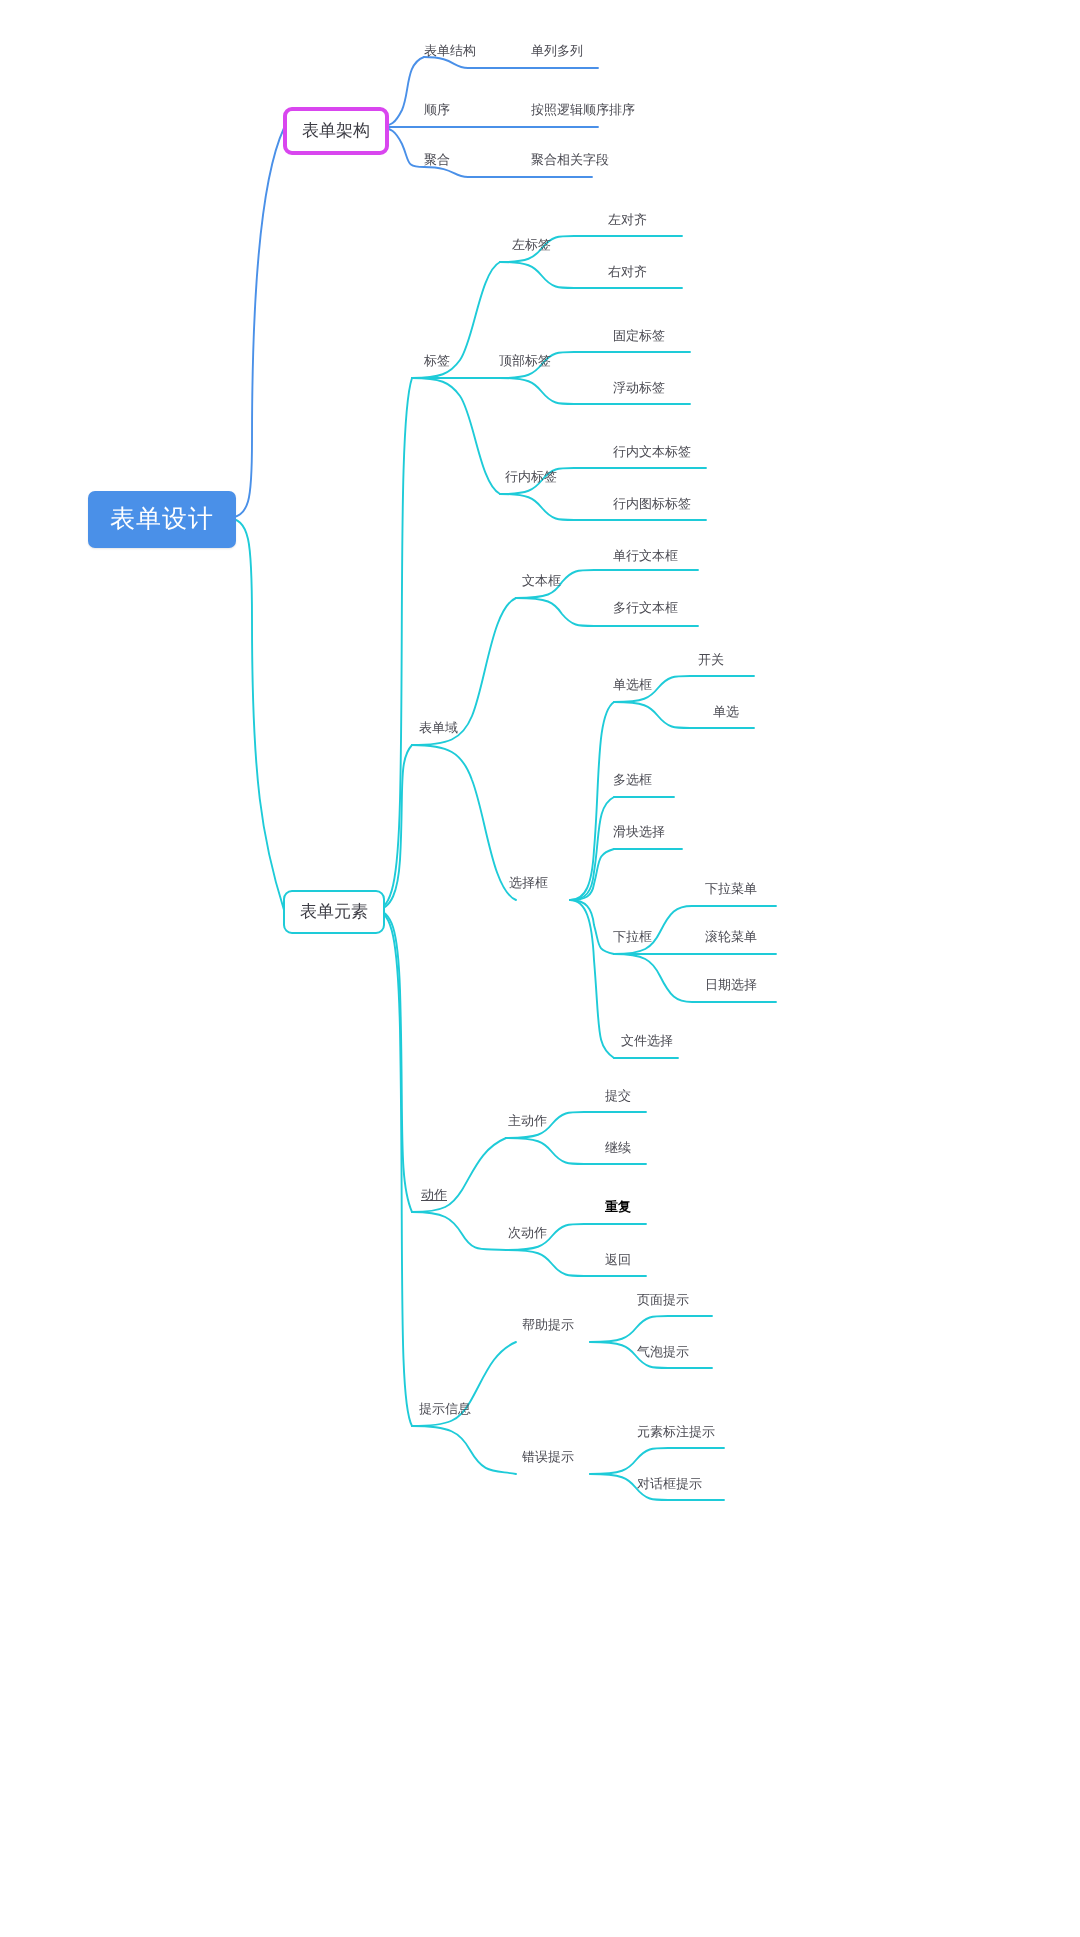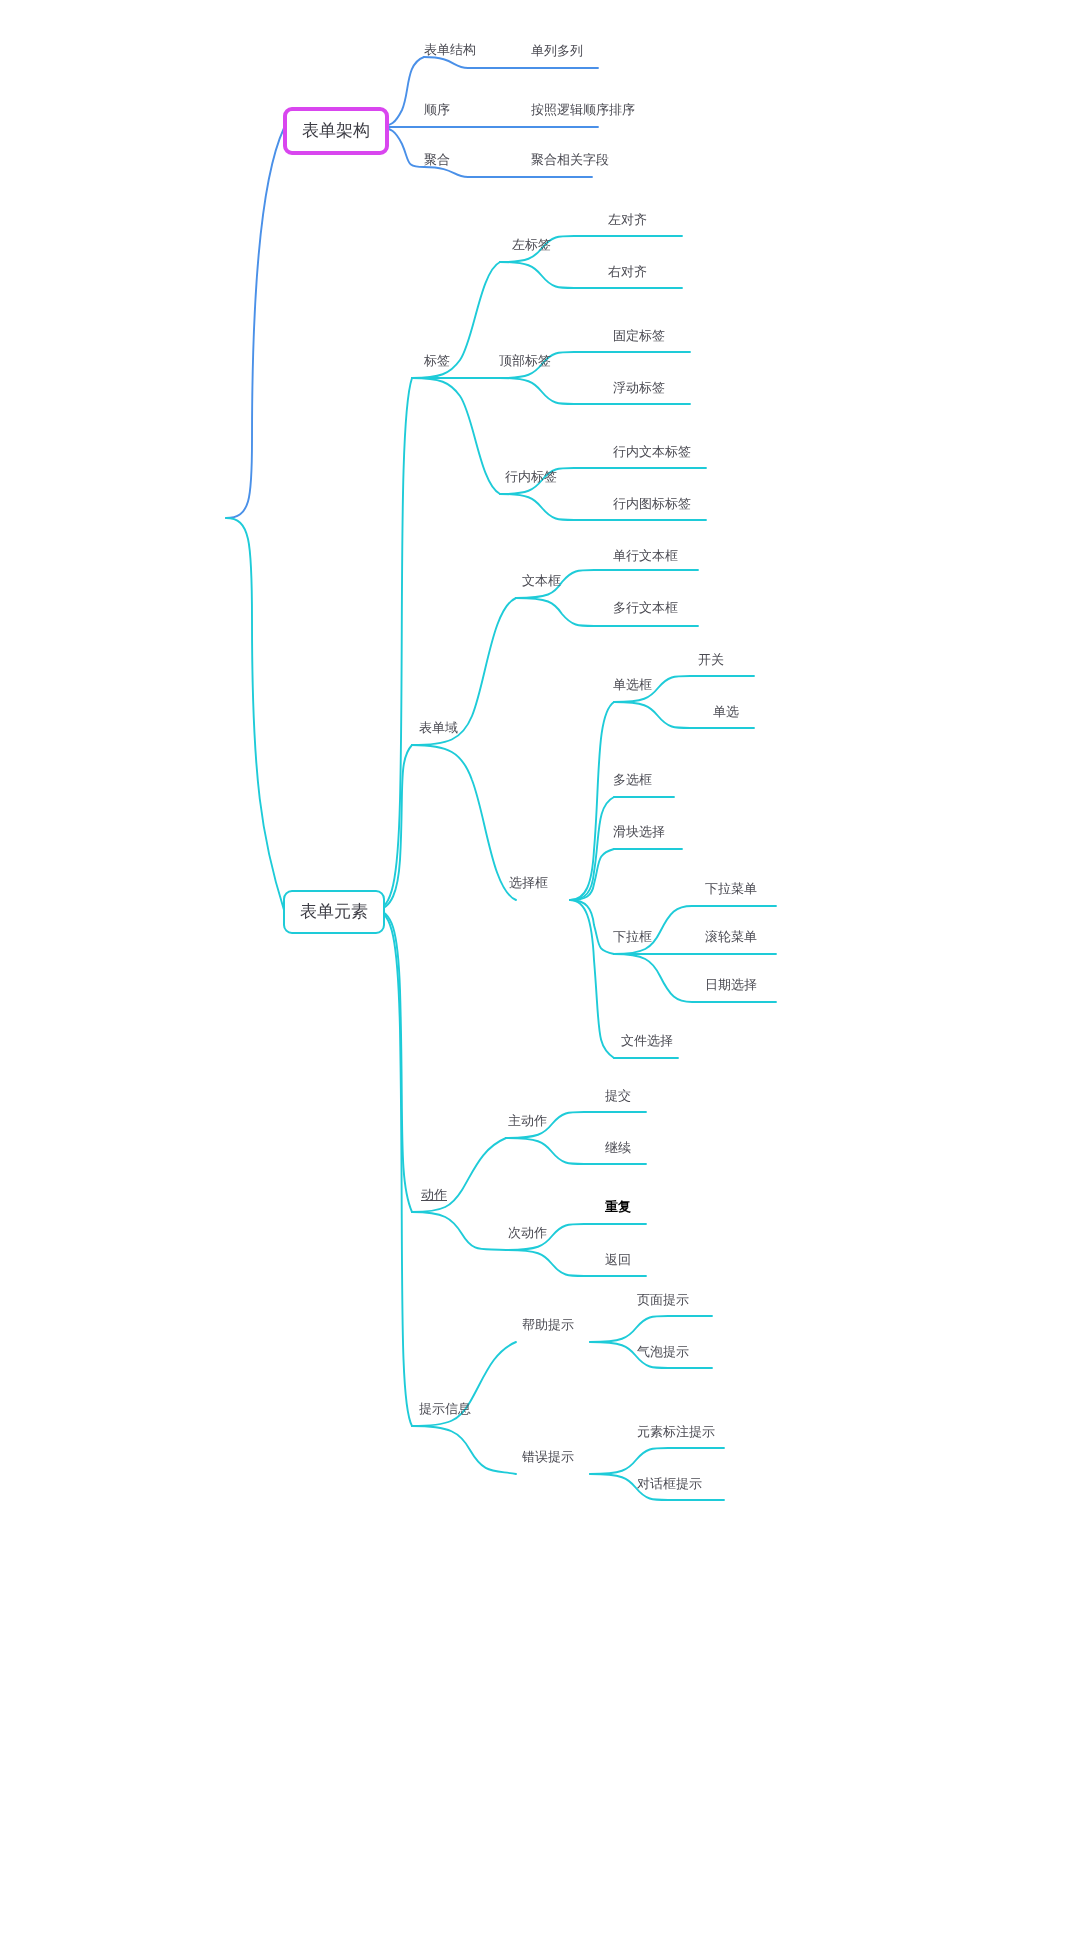--- a/index.html
+++ b/index.html
@@ -110,24 +110,25 @@
       <path d="M412,1426 C450,1426 460,1432 470,1450 C484,1474 492,1470 516,1474" stroke="#1ecbd8"></path>
 
       <path d="M590,1342 C622,1342 628,1338 636,1328 C646,1316 652,1316 668,1316 L712,1316" stroke="#1ecbd8"></path>
       <path d="M590,1342 C622,1342 628,1346 636,1356 C646,1368 652,1368 668,1368 L712,1368" stroke="#1ecbd8"></path>
 
       <path d="M590,1474 C622,1474 628,1470 636,1460 C646,1448 652,1448 668,1448 L724,1448" stroke="#1ecbd8"></path>
       <path d="M590,1474 C622,1474 628,1478 636,1488 C646,1500 652,1500 668,1500 L724,1500" stroke="#1ecbd8"></path>
     </g>
   </svg>
 
+  <div class="node root" style="left:88px;top:491px;">表单设计</div>
 
   <div class="node lvl1 blue" style="left:283px;top:107px;">表单架构</div>
 
-  <div class="node txt" style="left:424px;top:44px;font-family:Liberation Mono, monospace;">表单结构</div>
+  <div class="node txt" style="left:424px;top:44px;">表单结构</div>
   <div class="node txt" style="left:531px;top:44px;">单列多列</div>
 
   <div class="node txt" style="left:424px;top:103px;">顺序</div>
   <div class="node txt" style="left:531px;top:103px;">按照逻辑顺序排序</div>
 
   <div class="node txt" style="left:424px;top:153px;">聚合</div>
   <div class="node txt" style="left:531px;top:153px;">聚合相关字段</div>
 
   <div class="node lvl1 cyan" style="left:283px;top:890px;">表单元素</div>
 

